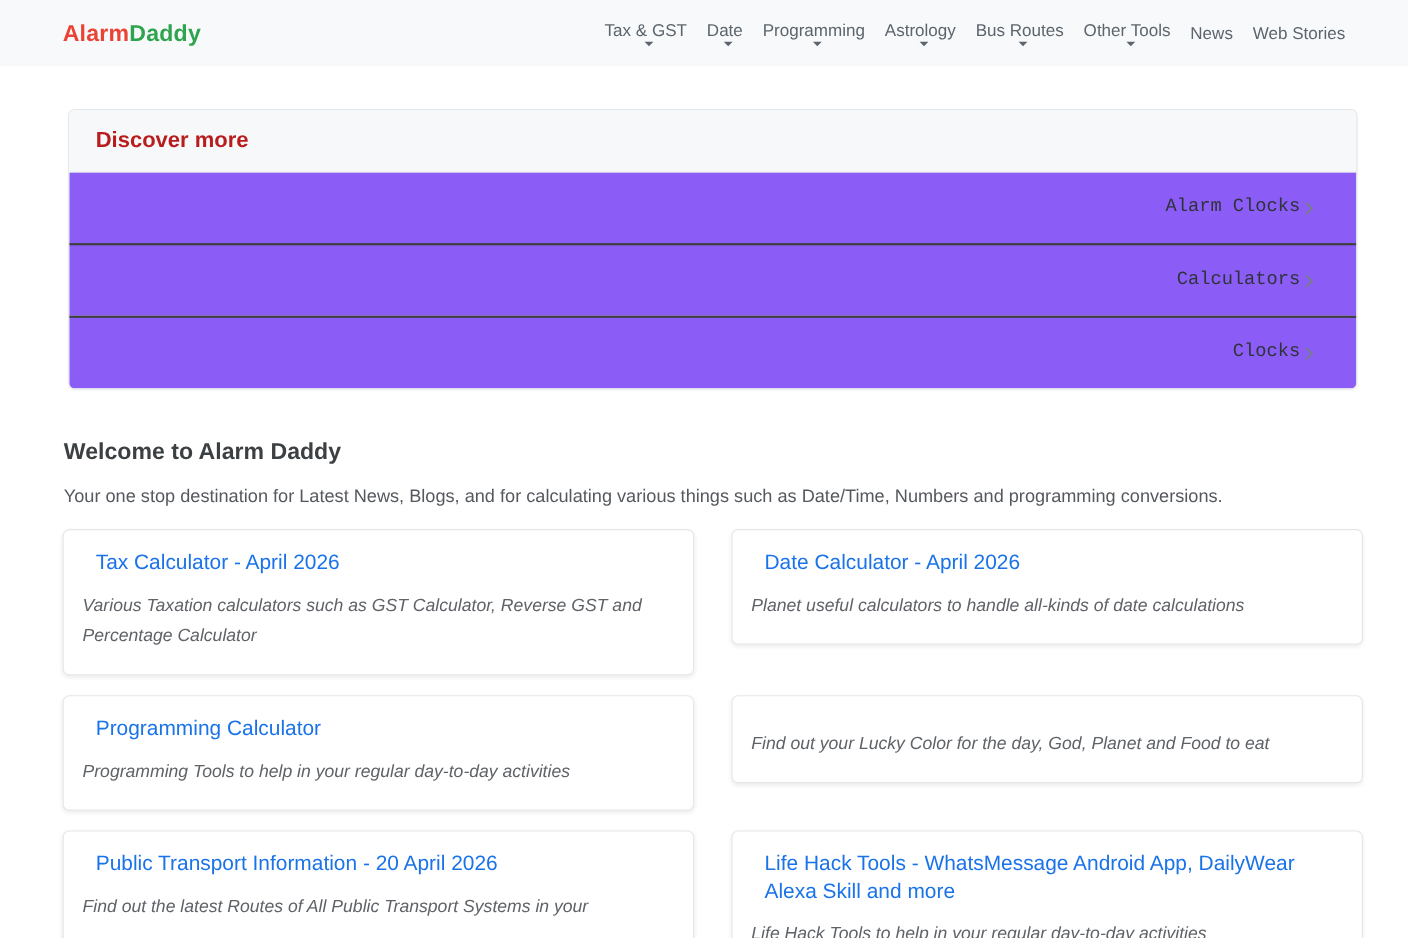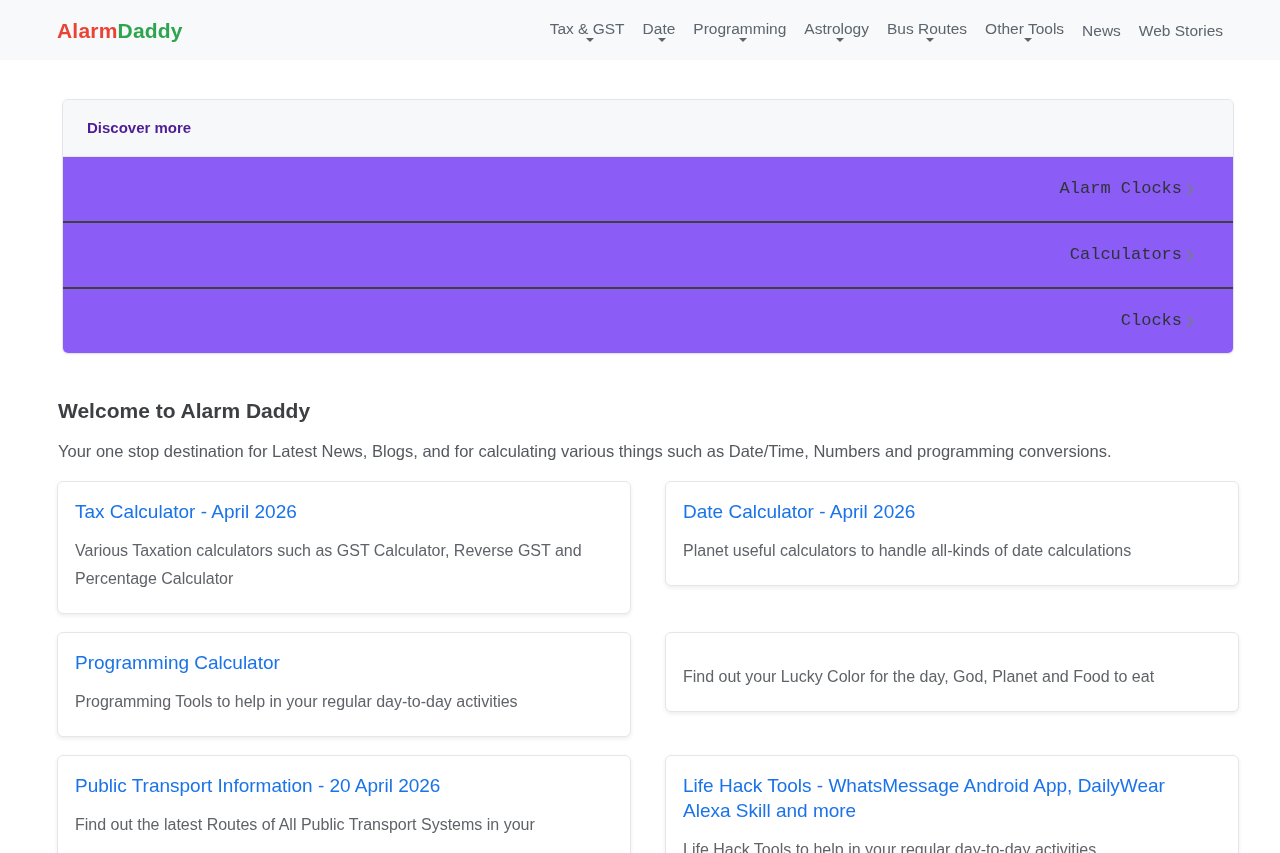--- a/index.html
+++ b/index.html
@@ -53,23 +53,23 @@
     background: #fff;
     border: 1px solid #e2e5e9;
     border-radius: 6px;
     box-shadow: 0 1px 2px rgba(0,0,0,0.04);
     overflow: hidden;
   }
   .discover-header {
     background: #f7f8f9;
     border-bottom: 1px solid #e6e8eb;
     padding: 17px 24px;
-    font-size: 15px;
+    font-size: 20px;
     font-weight: 700;
-    color: #4c1d95;
+    color: #b91c1c;
     line-height: 22px;
   }
   .discover-item {
     display: flex;
     align-items: center;
     justify-content: flex-end;
     padding: 21px 34px 21px 24px;
     font-size: 17px;
     line-height: 22px;
     color: #2e3338;
@@ -114,26 +114,28 @@
     padding: 17px 17px 20px 17px;
   }
   .card-title {
     display: block;
     font-size: 19px;
     line-height: 25px;
     color: #1a73e8;
     text-decoration: none;
     cursor: pointer;
     max-width: 500px;
+    margin-left: 12px;
   }
   .card-desc {
     margin-top: 13px;
     font-size: 16px;
     line-height: 28px;
     color: #5f6368;
+    font-style: italic;
   }
 </style>
 </head>
 <body>
 
 <header class="site-header">
   <div class="brand">
     <span class="brand-red">Alarm</span><span class="brand-green">Daddy</span>
   </div>
   <nav class="main-nav">

